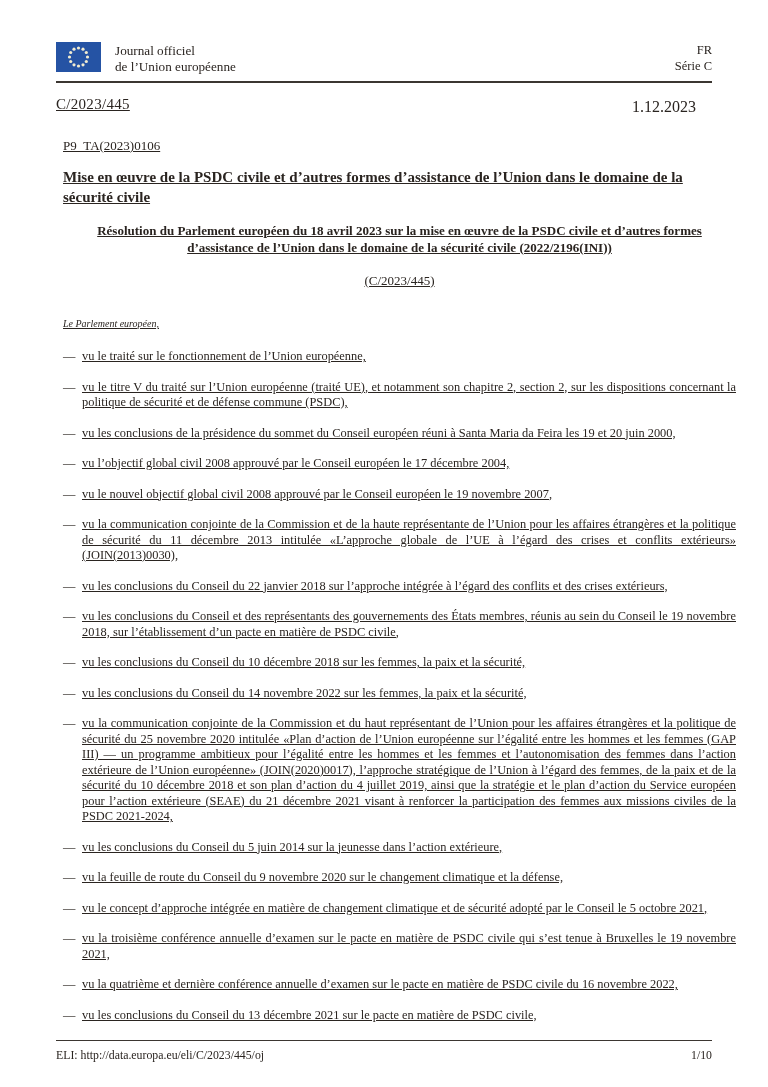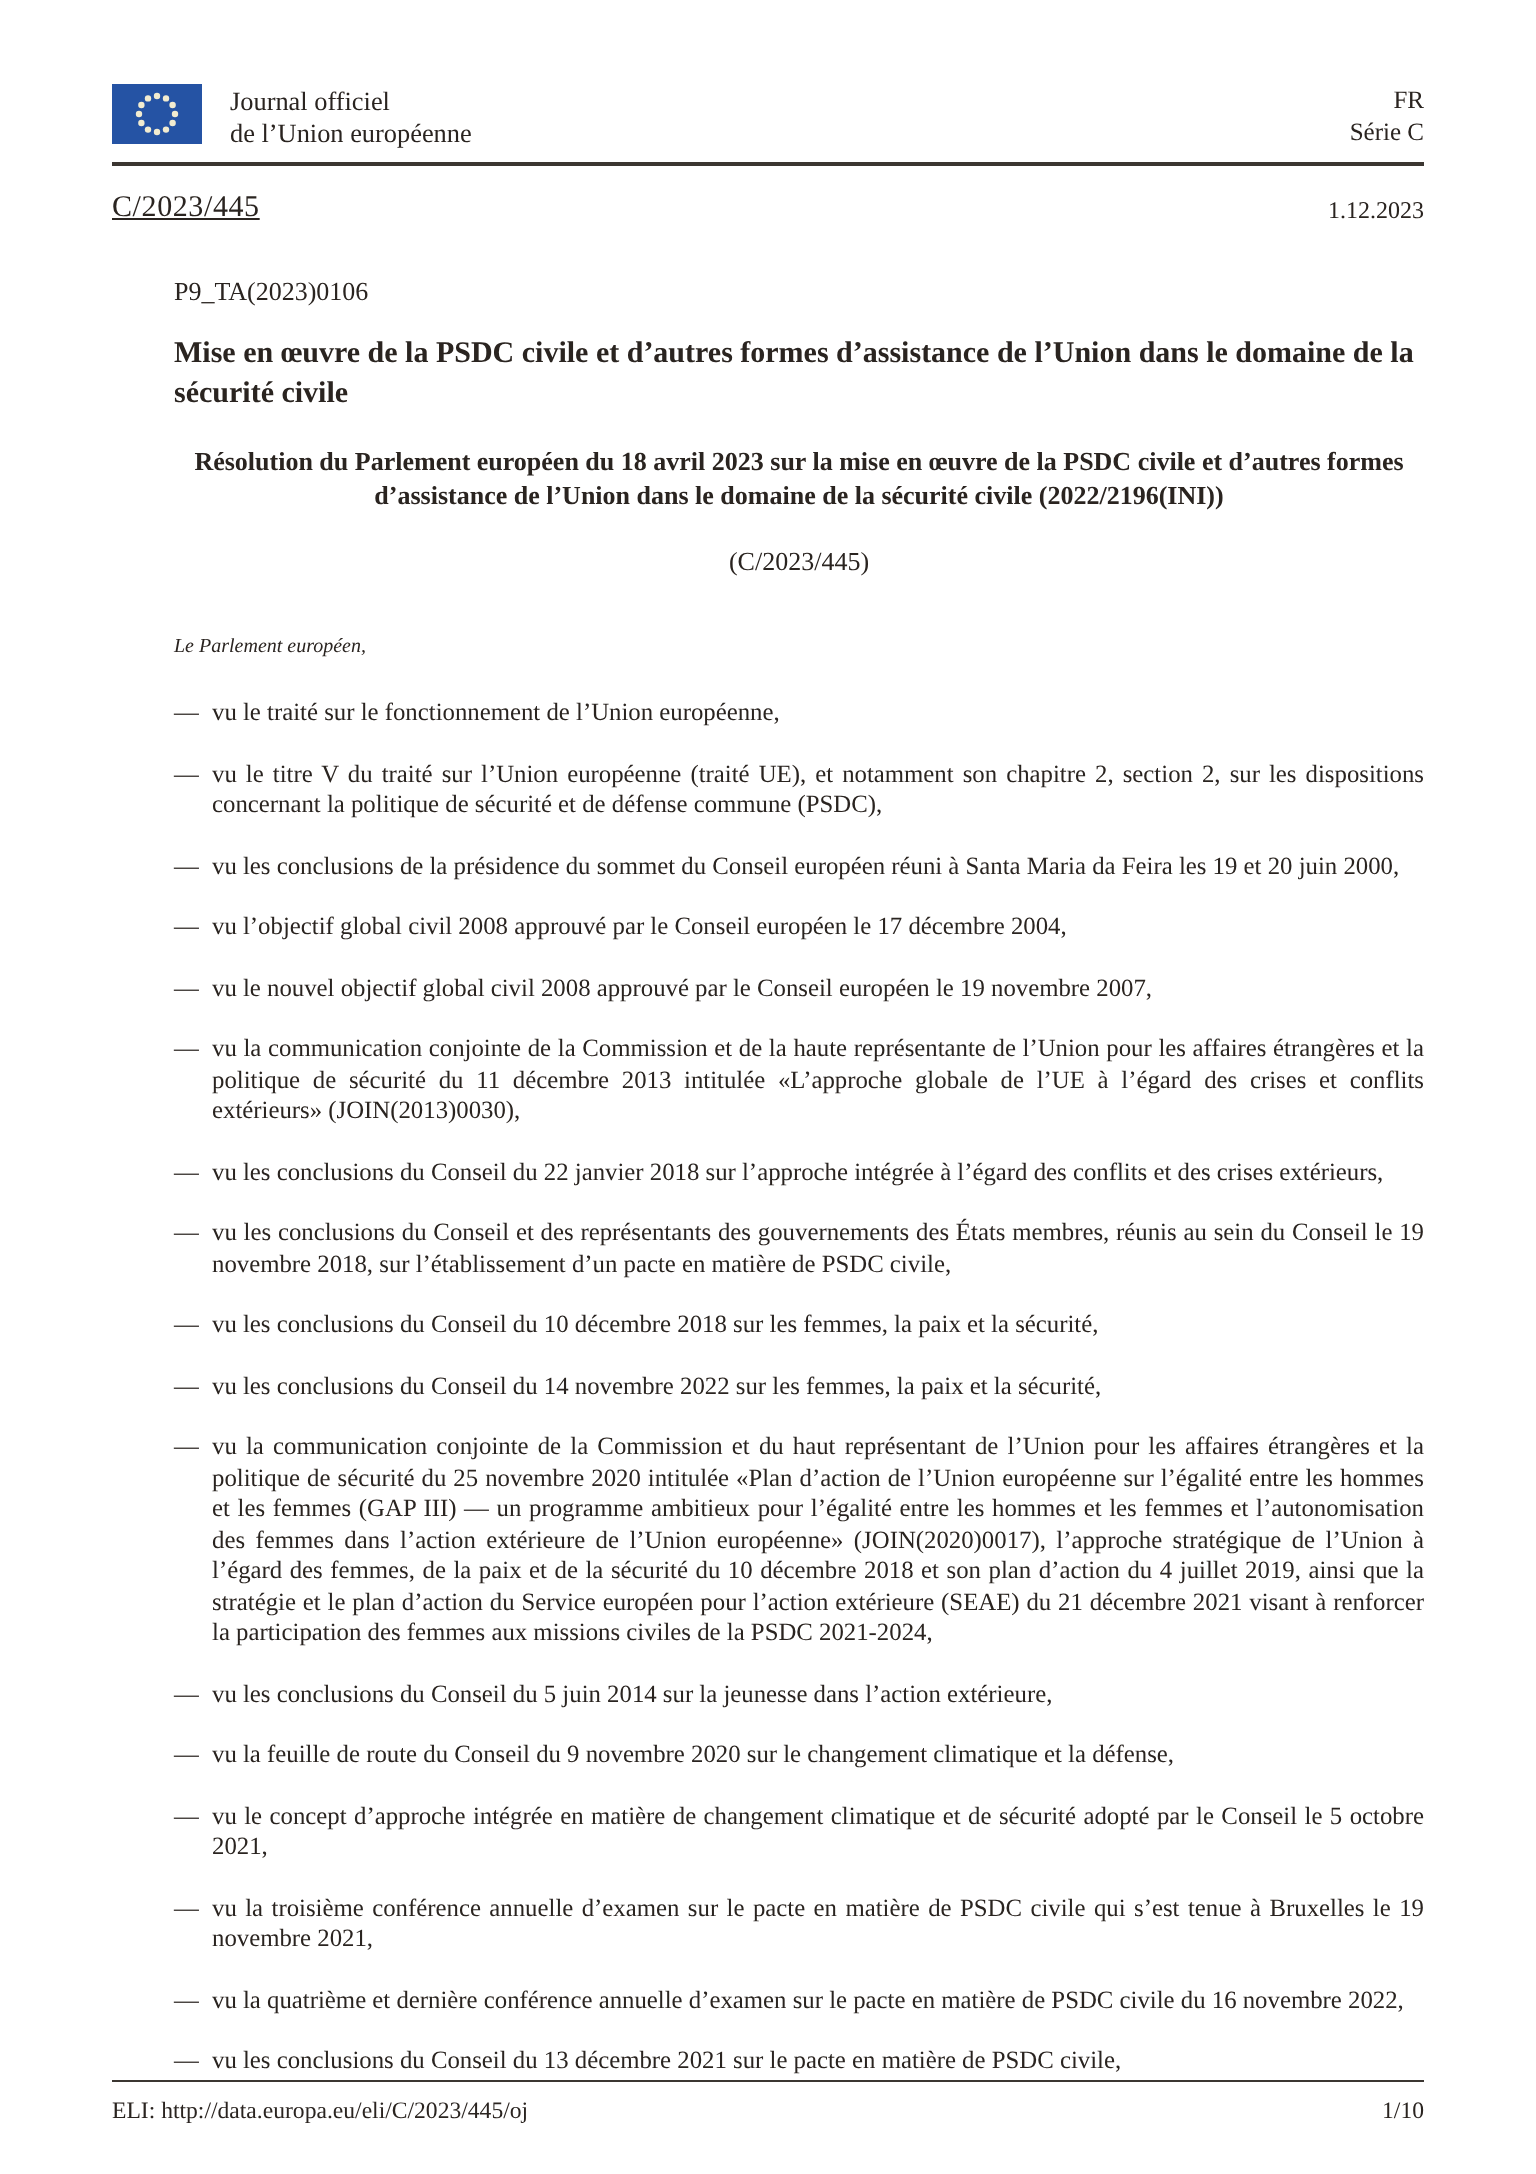--- a/index.html
+++ b/index.html
@@ -32,24 +32,24 @@
     font-size: 12.5px;
     line-height: 15.5px;
     padding-top: 1px;
   }
   .header-rule { border: 0; border-top: 2px solid #3b3631; margin-top: 7px; }
   .header-meta { position: relative; margin-top: 13px; height: 18px; }
   .doc-number {
     position: absolute; left: 0; right: 0;
     font-size: 15px; letter-spacing: 0.3px; text-decoration: underline;
   }
-  .doc-date { position: absolute; right: 0; top: 2px; font-size: 12px; }
+  .doc-date { position: absolute; right: 16px; top: 2px; font-size: 16px; }
 
   
-  .main { padding: 0 56px; }
+  .main { padding: 0 32px; text-decoration: underline; }
   .indent { margin-left: 31px; }
   .procedure-number { margin-top: 24px; font-size: 13px; }
   .doc-title {
     margin-top: 13px;
     font-size: 15px;
     line-height: 20px;
     font-weight: bold;
   }
   .doc-subtitle {
     margin-top: 15px;

